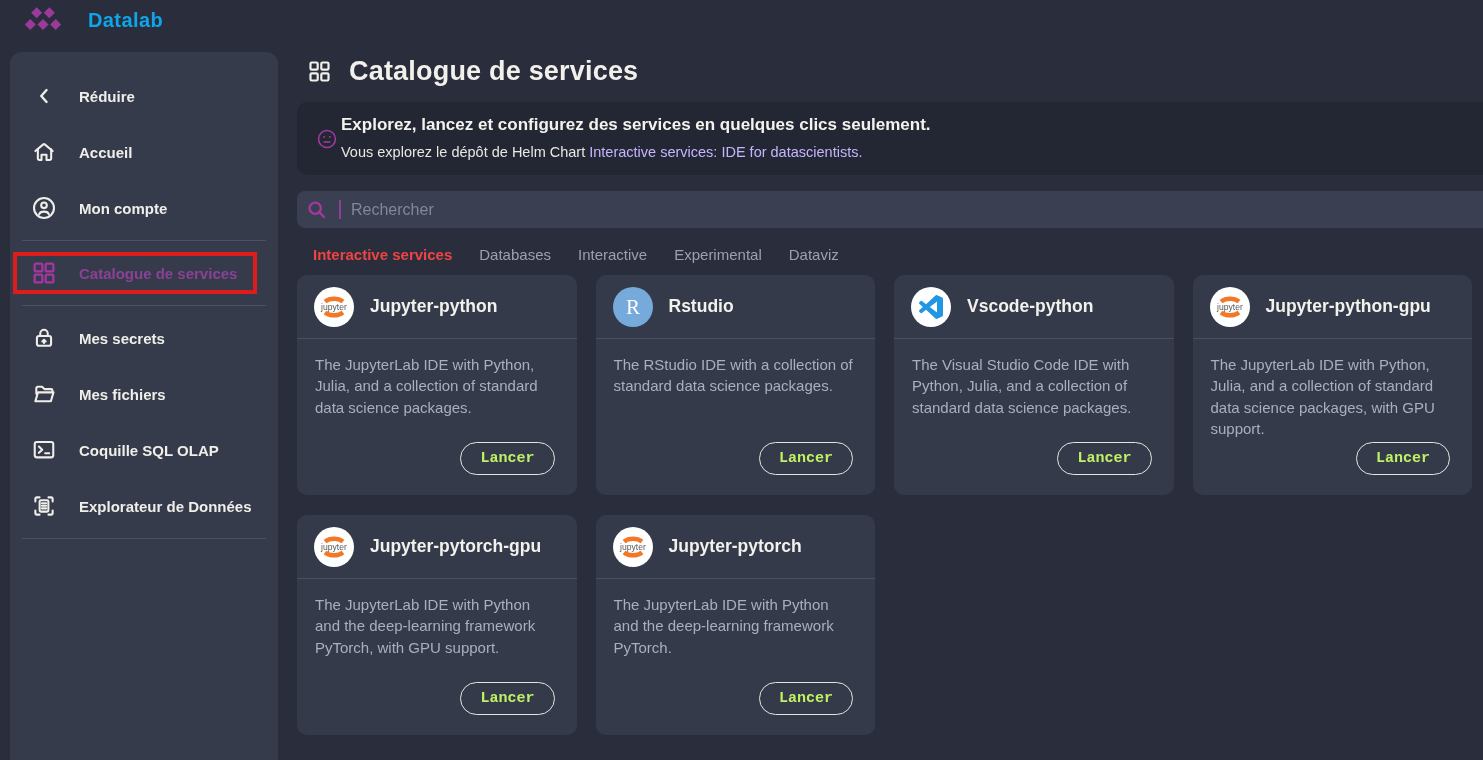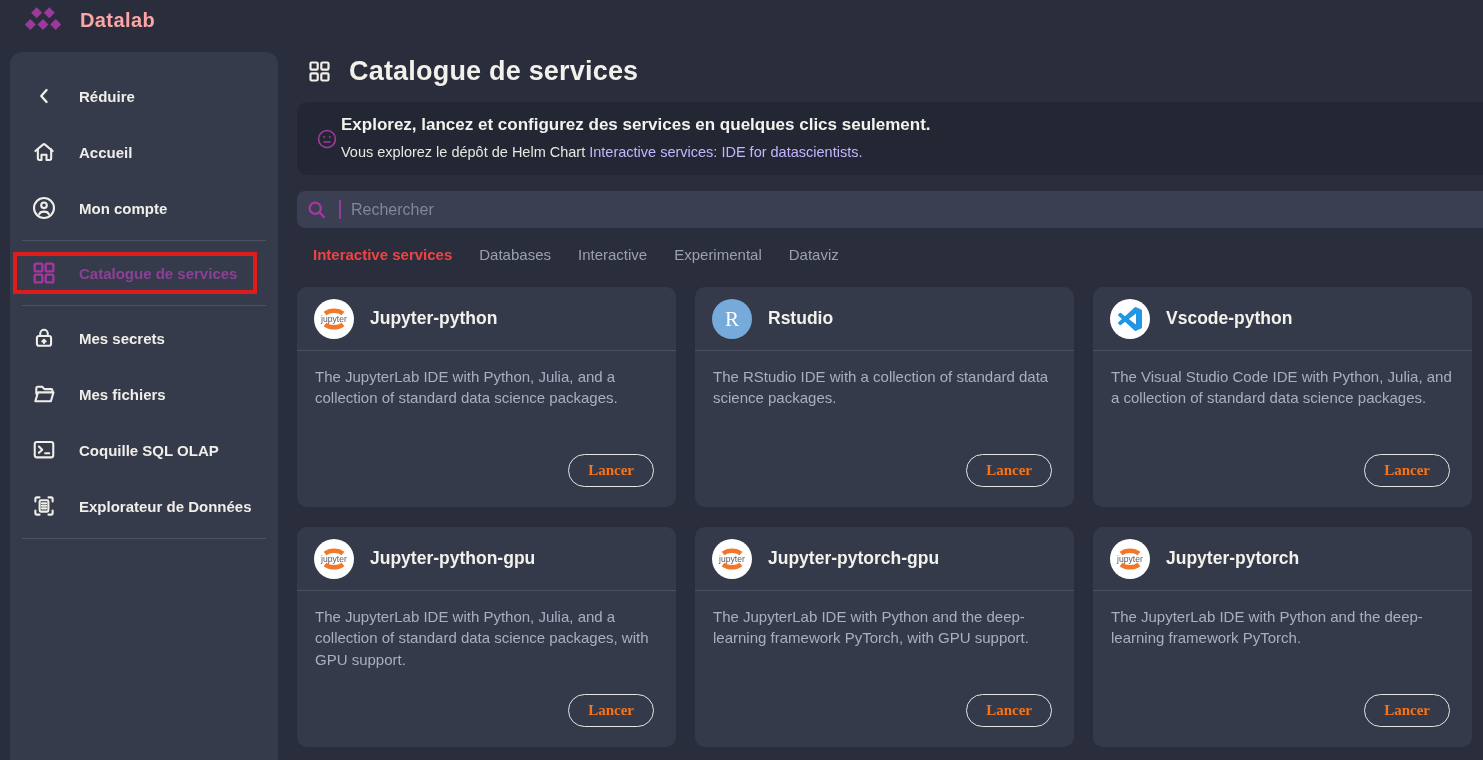--- a/index.html
+++ b/index.html
@@ -7,21 +7,21 @@
   body {
     background:#2a2e3c;
     font-family:"Liberation Sans", sans-serif;
     color:#efeee8;
     overflow:hidden;
     position:relative;
   }
   
   .topbar { height:40px; display:flex; align-items:center; padding-left:24px; }
   .logo { width:38px; height:28px; }
-  .app-title { margin-left:18px; font-size:20px; font-weight:700; color:#fca5a5; letter-spacing:.4px; }
+  .app-title { margin-left:26px; font-size:20px; font-weight:700; color:#0ea5e9; letter-spacing:.4px; }
 
   
   .sidebar {
     position:absolute; left:10px; top:52px; width:268px; height:708px;
     background:#363b4c; border-radius:12px 12px 0 0; padding-top:16px;
   }
   .side-item {
     position:relative; display:flex; align-items:center; height:56px;
     padding-left:21px; gap:22px; cursor:pointer;
   }
@@ -58,35 +58,35 @@
     flex:1; background:transparent; border:none; outline:none;
     font-family:"Liberation Sans", sans-serif; font-size:16px; color:#cfd2dc;
   }
   .searchbar input::placeholder { color:#82879b; opacity:1; }
 
   .tabs { display:flex; gap:27px; margin:18px 0 0 18px; }
   .tab { font-size:15px; color:#9ba0b0; cursor:pointer; padding-bottom:4px; }
   .tab.active { color:#ef4444; font-weight:700; }
 
   .grid {
-    display:grid; grid-template-columns:repeat(3,1fr); gap:20px 19px;
-    margin:20px 11px 0 2px;
+    display:grid; grid-template-columns:repeat(4,1fr); gap:20px 19px;
+    margin:8px 11px 0 2px;
   }
   .card { height:220px; background:#353a4b; border-radius:10px; display:flex; flex-direction:column; }
   .card-head {
     display:flex; align-items:center; gap:16px; padding:12px 17px; height:64px;
     border-bottom:1px solid #4a4f61; flex:0 0 auto;
   }
   .avatar { width:40px; height:40px; flex:0 0 40px; }
   .card-title { font-size:17.5px; font-weight:700; color:#f2f1eb; }
   .card-body { padding:15px 20px 0 18px; font-size:15px; line-height:1.42; color:#a9aec0; }
   .launch {
     margin:auto 22px 20px auto; background:transparent; border:1px solid #e6e5e0;
-    border-radius:17px; padding:7px 19px; color:#f97316; font-weight:700; font-size:15px;
-    font-family:Liberation Serif, serif; cursor:pointer;
+    border-radius:17px; padding:7px 19px; color:#bef264; font-weight:700; font-size:15px;
+    font-family:Liberation Mono, monospace; cursor:pointer;
   }
 </style>
 </head>
 <body>
 
 <header class="topbar">
   <svg class="logo" viewBox="0 0 36 26">
     <g fill="#9c3a9c">
       <path d="M12 1 l5.2 5.2 -5.2 5.2 -5.2 -5.2 z"></path>
       <path d="M24 1 l5.2 5.2 -5.2 5.2 -5.2 -5.2 z"></path>

